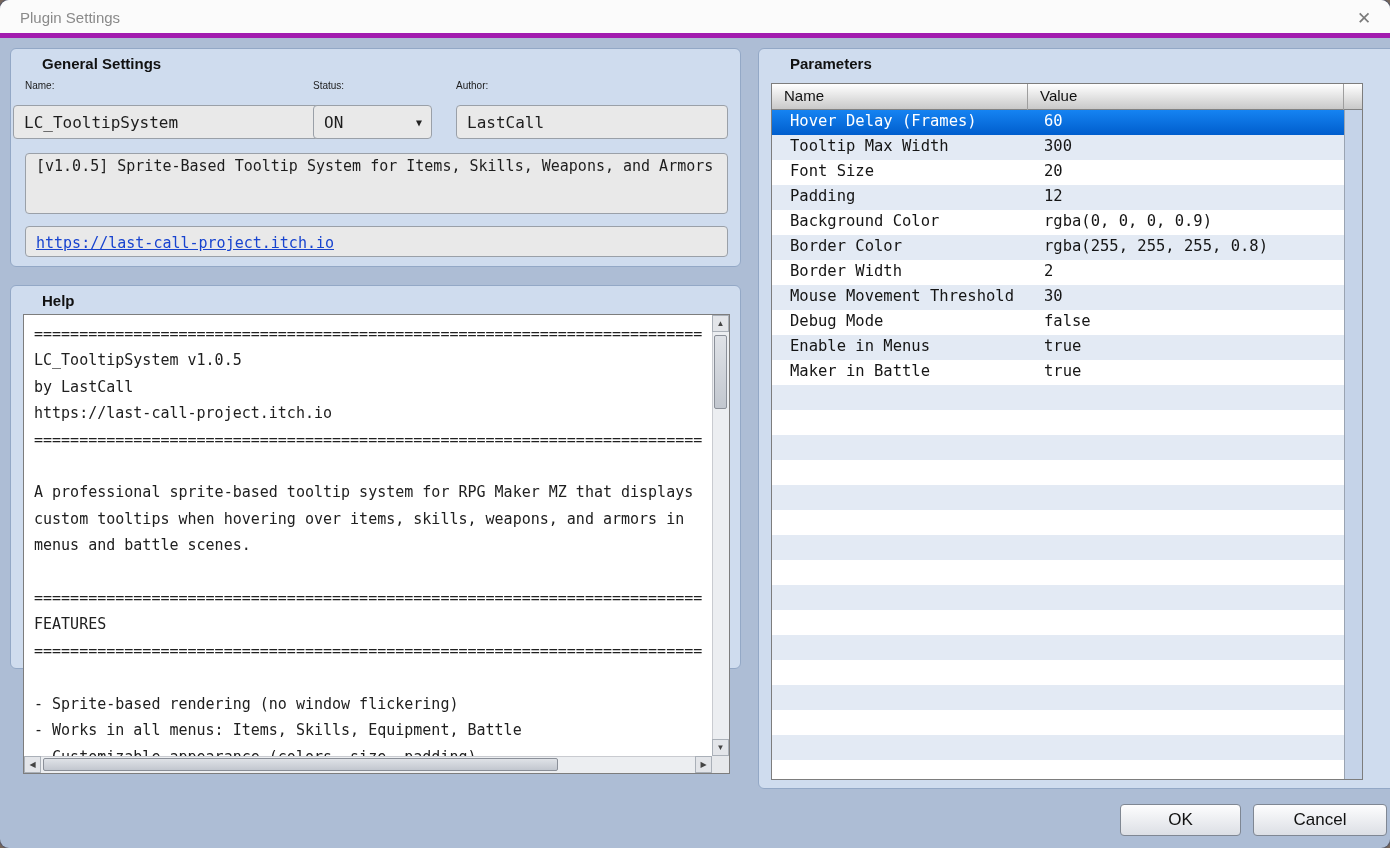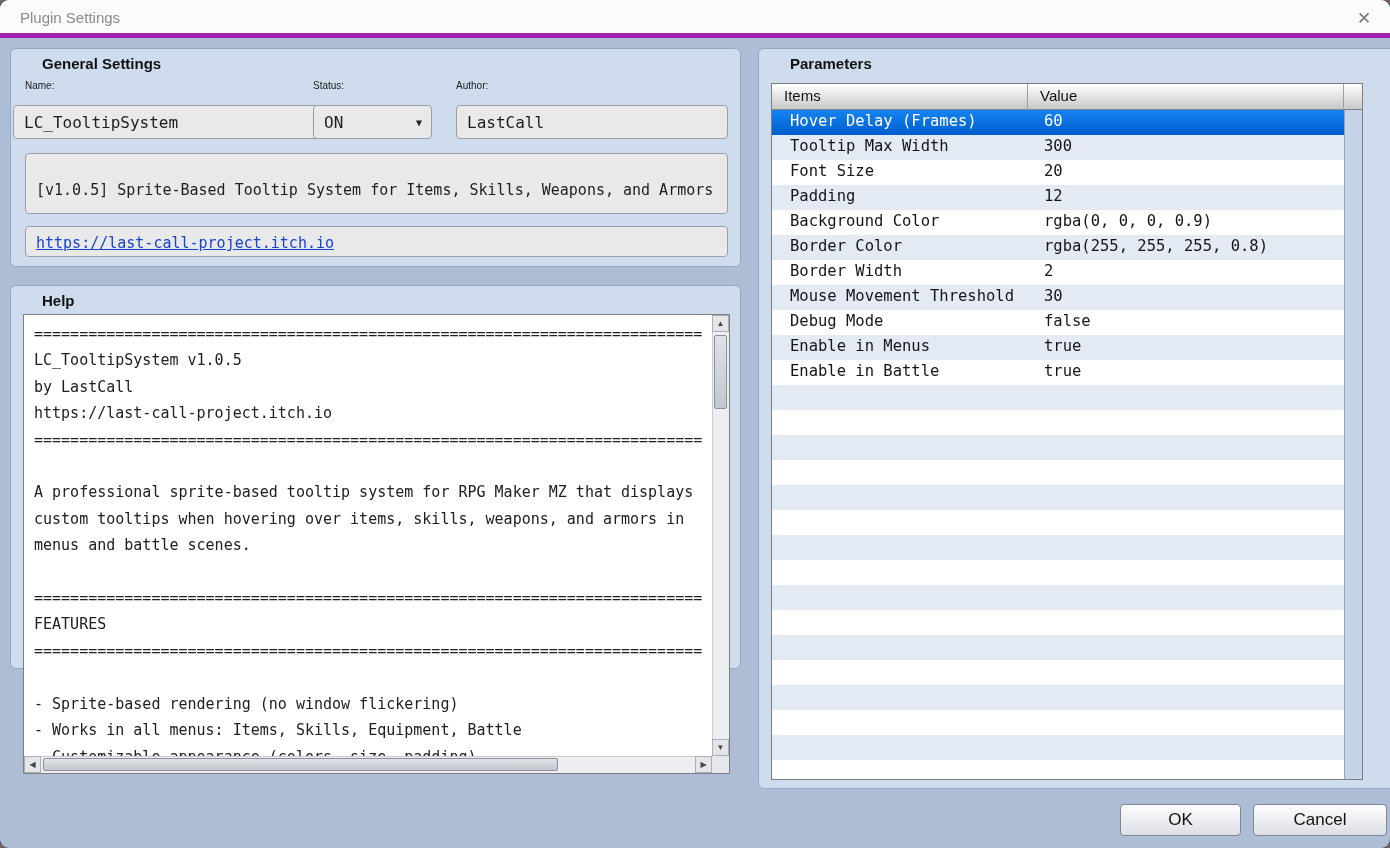--- a/index.html
+++ b/index.html
@@ -25,21 +25,21 @@
 
   .fieldbox { position:absolute; background:#e9e9e9; border:1px solid #9aa0a8; border-radius:4px;
               font-family:"DejaVu Sans Mono", monospace; font-size:16px; color:#1d1d1d; }
   .fieldbox .inner-text { position:absolute; left:10px; top:50%; transform:translateY(-50%); white-space:nowrap; }
   .more-dots { position:absolute; right:9px; top:50%; transform:translateY(-58%); font-size:15px; color:#333;
                font-family:"Liberation Sans", sans-serif; letter-spacing:1px; font-weight:bold; }
   .dd-arrow { position:absolute; right:9px; top:50%; transform:translateY(-50%); font-size:10px; color:#222; }
 
   .descbox { position:absolute; background:#e9e9e9; border:1px solid #9aa0a8; border-radius:4px;
              font-family:"DejaVu Sans Mono", monospace; font-size:15px; color:#1d1d1d;
-             padding:24px 10px; line-height:24px; overflow:hidden; white-space:nowrap; }
+             padding:0 10px; line-height:24px; overflow:hidden; white-space:nowrap; }
   a.url-link { color:var(--link); text-decoration:underline; }
 
   
   .textarea { position:absolute; background:#ffffff; border:1px solid #7d7d7d; overflow:hidden; }
   .help-pre { position:absolute; left:0; top:0; right:17px; bottom:17px; overflow:hidden;
               font-family:"DejaVu Sans Mono", monospace; font-size:15px; line-height:26.4px;
               color:#202020; padding:6px 0 0 10px; white-space:pre; }
 
   
   .v-sb { position:absolute; top:0; right:0; width:17px; bottom:17px; background:#eceef1; border-left:1px solid #c9cbd0; }
@@ -142,21 +142,21 @@
       </div>
       <div class="sb-corner"></div>
     </div>
   </div>
 
   <div class="panel" style="left:758px; top:48px; width:748px; height:741px;">
     <div class="panel-title">Parameters</div>
 
     <div class="param-table" style="left:12px; top:34px; width:592px; height:697px;">
       <div class="tbl-header">
-        <div class="hdr-cell" style="left:0; width:256px;">Items</div>
+        <div class="hdr-cell" style="left:0; width:256px;">Name</div>
         <div class="hdr-cell" style="left:256px; width:316px;">Value</div>
         <div class="hdr-cell" style="left:572px; width:20px; border-right:none;"></div>
       </div>
       <div class="scroll-strip"></div>
       <div class="tbl-body" id="param-body">
           <div class="param-row selected">
     <span class="cell-name">Hover Delay (Frames)</span>
     <span class="cell-value">60</span>
   </div>
           <div class="param-row stripe">
@@ -189,21 +189,21 @@
   </div>
           <div class="param-row">
     <span class="cell-name">Debug Mode</span>
     <span class="cell-value">false</span>
   </div>
           <div class="param-row stripe">
     <span class="cell-name">Enable in Menus</span>
     <span class="cell-value">true</span>
   </div>
           <div class="param-row">
-    <span class="cell-name">Enable in Battle</span>
+    <span class="cell-name">Maker in Battle</span>
     <span class="cell-value">true</span>
   </div>
           <div class="param-row stripe">
     <span class="cell-name"></span>
     <span class="cell-value"></span>
   </div>
           <div class="param-row">
     <span class="cell-name"></span>
     <span class="cell-value"></span>
   </div>

